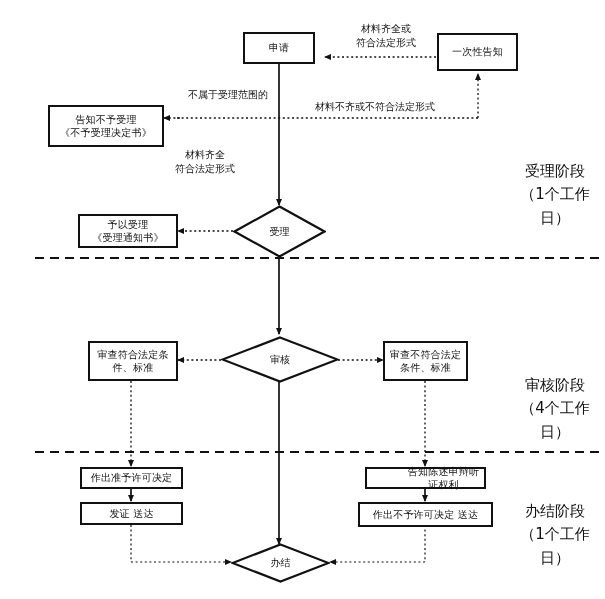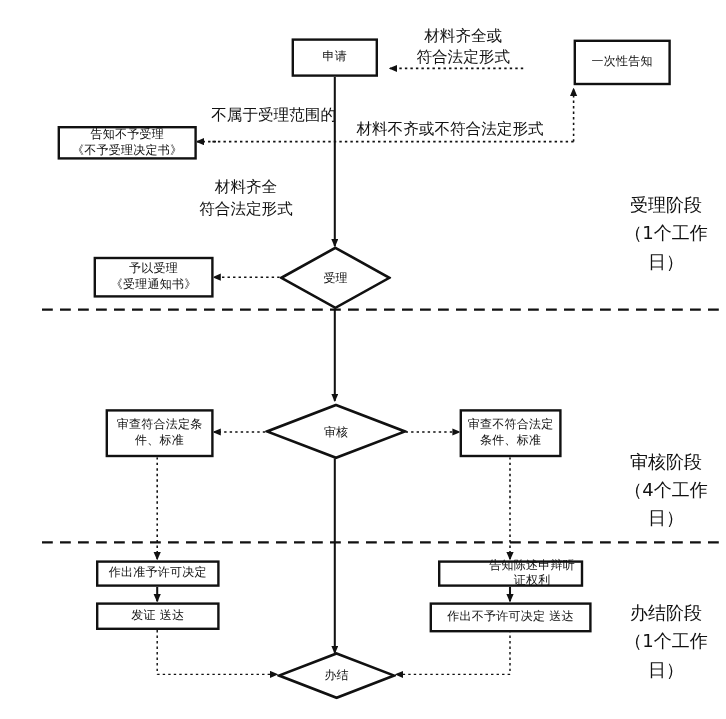--- a/index.html
+++ b/index.html
@@ -43,21 +43,21 @@
     justify-content:center;
     text-align:center;
     font-size:10px;
     z-index:3;
     background:transparent;
   }
   .dia svg{position:absolute;left:0;top:0;width:100%;height:100%;}
   .dia span{position:relative;z-index:2;}
   .edge-label{
     position:absolute;
-    font-size:13px;
+    font-size:10px;
     line-height:1.4;
     text-align:center;
     color:#111111;
     white-space:pre-line;
     z-index:4;
   }
   .stage-label{
     position:absolute;
     font-size:15px;
     line-height:1.55;
@@ -117,25 +117,25 @@
     <line x1="425" y1="562" x2="330" y2="562" stroke="#111111" stroke-width="1.2" stroke-dasharray="2,2.6" marker-end="url(#ahd)"></line>
 
     <line x1="35" y1="258" x2="600" y2="258" stroke="#111111" stroke-width="2" stroke-dasharray="9,6"></line>
     <line x1="35" y1="452" x2="600" y2="452" stroke="#111111" stroke-width="2" stroke-dasharray="9,6"></line>
   </svg>
 
   <div class="node thick" style="left:243px;top:32px;width:72px;height:32px;">
     <span>申请</span>
   </div>
 
-  <div class="node thick" style="left:437px;top:33px;width:81px;height:38px;margin-left:41px;">
+  <div class="node thick" style="left:437px;top:33px;width:81px;height:38px;">
     <span>一次性告知</span>
   </div>
 
-  <div class="node thick" style="left:48px;top:105px;width:116px;height:28px;">
+  <div class="node thick" style="left:48px;top:105px;width:116px;height:42px;">
     <span style="white-space:pre-line;">告知不予受理
 《不予受理决定书》</span>
   </div>
 
   <div class="node thick" style="left:78px;top:214px;width:100px;height:34px;">
     <span style="white-space:pre-line;">予以受理
 《受理通知书》</span>
   </div>
 
   <div class="dia" style="left:233px;top:205px;width:93px;height:53px;">

